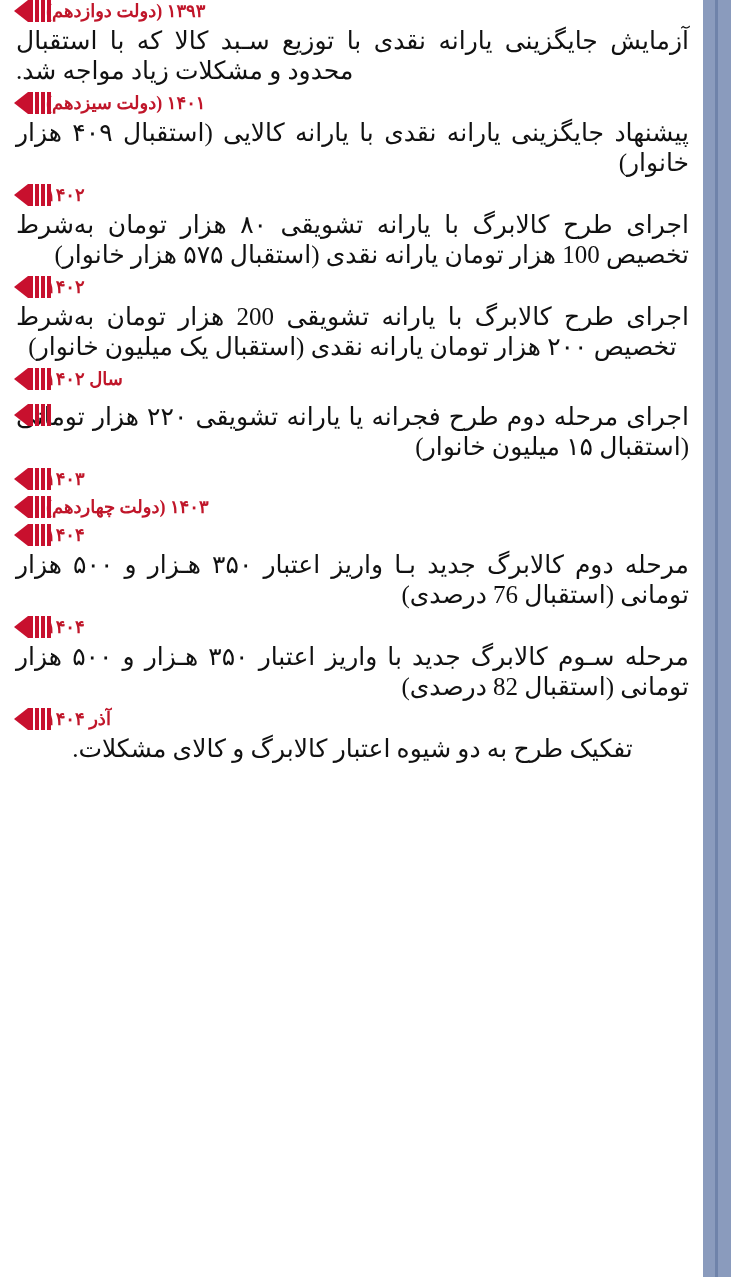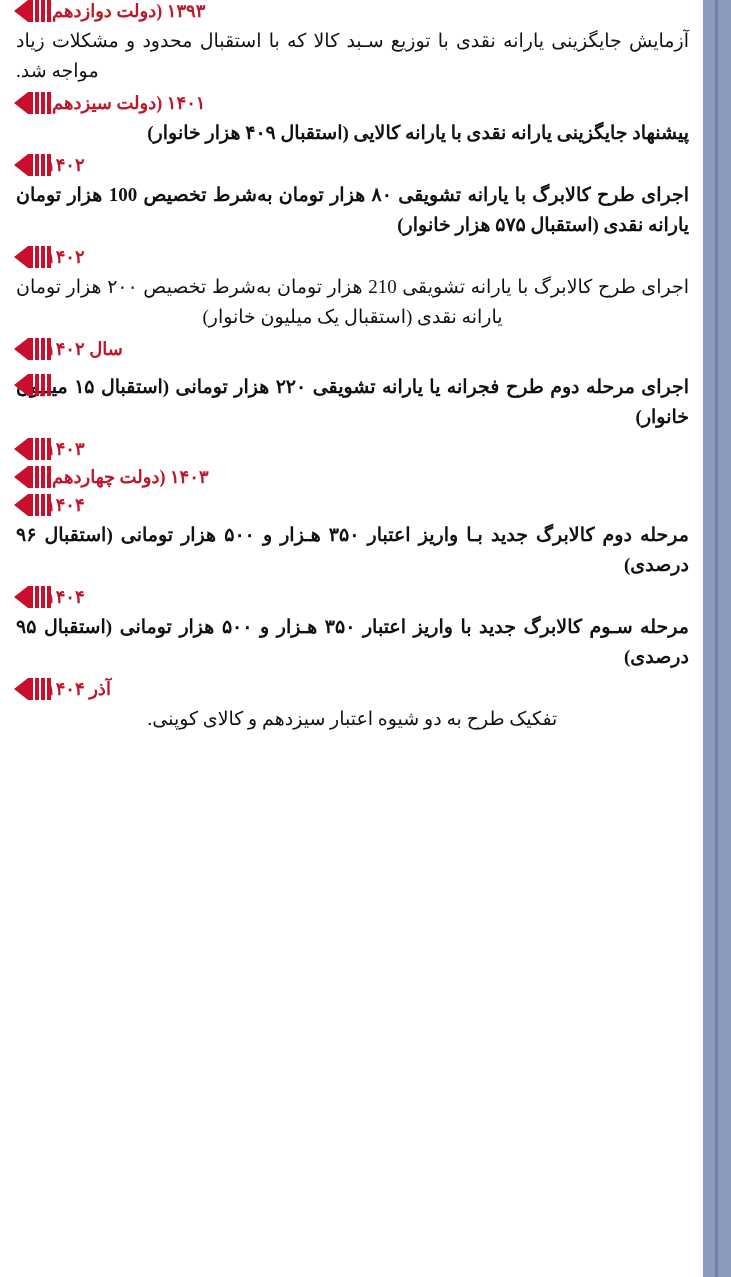--- a/index.html
+++ b/index.html
@@ -73,30 +73,30 @@
     color: #c0162a;
     font-weight: bold;
     font-size: 18px;
     line-height: 22px;
     white-space: nowrap;
     direction: rtl;
   }
 
   .entry-body {
     color: #111111;
-    font-size: 19px;
+    font-size: 25px;
     line-height: 30px;
     text-align: justify;
     text-align-last: left;
     direction: rtl;
     margin: 4px 0 0 0;
     padding: 0 0 0 2px;
   }
   .entry-body.center-last { text-align-last: center; }
-  .entry-body.right-last { text-align-last: right; font-weight: bold; }
+  .entry-body.right-last { text-align-last: right; }
 
   .spacer-sm { height: 6px; }
   .spacer-md { height: 14px; }
 </style>
 </head>
 <body>
 
 <div class="timeline-rail">
   <div class="timeline-rail-inner"></div>
 </div>
@@ -163,21 +163,21 @@
         <svg width="38" height="22" viewBox="0 0 38 22" xmlns="http://www.w3.org/2000/svg">
           <polygon points="0,11 14,0 14,22" fill="#c8102e"></polygon>
           <rect x="14" y="0" width="5" height="22" fill="#c8102e"></rect>
           <rect x="21" y="0" width="4" height="22" fill="#c8102e"></rect>
           <rect x="27" y="0" width="4" height="22" fill="#c8102e"></rect>
           <rect x="33" y="0" width="4" height="22" fill="#c8102e"></rect>
         </svg>
       </span>
       <span class="entry-title">۱۴۰۲</span>
     </div>
-    <p class="entry-body center-last">اجرای طرح کالابرگ با یارانه تشویقی 210 هزار تومان به‌شرط تخصیص ۲۰۰ هزار تومان یارانه نقدی (استقبال یک میلیون  خانوار)</p>
+    <p class="entry-body center-last">اجرای طرح کالابرگ با یارانه تشویقی 200 هزار تومان به‌شرط تخصیص ۲۰۰ هزار تومان یارانه نقدی (استقبال یک میلیون  خانوار)</p>
   </div>
 
   <div class="spacer-sm"></div>
 
   <div class="entry">
     <div class="entry-header">
       <span class="marker">
         <svg width="38" height="22" viewBox="0 0 38 22" xmlns="http://www.w3.org/2000/svg">
           <polygon points="0,11 14,0 14,22" fill="#c8102e"></polygon>
           <rect x="14" y="0" width="5" height="22" fill="#c8102e"></rect>
@@ -250,52 +250,52 @@
         <svg width="38" height="22" viewBox="0 0 38 22" xmlns="http://www.w3.org/2000/svg">
           <polygon points="0,11 14,0 14,22" fill="#c8102e"></polygon>
           <rect x="14" y="0" width="5" height="22" fill="#c8102e"></rect>
           <rect x="21" y="0" width="4" height="22" fill="#c8102e"></rect>
           <rect x="27" y="0" width="4" height="22" fill="#c8102e"></rect>
           <rect x="33" y="0" width="4" height="22" fill="#c8102e"></rect>
         </svg>
       </span>
       <span class="entry-title">۱۴۰۴</span>
     </div>
-    <p class="entry-body right-last">مرحله دوم کالابرگ جدید بـا واریز اعتبار ۳۵۰ هـزار و ۵۰۰ هزار تومانی (استقبال ۹۶ درصدی)</p>
+    <p class="entry-body right-last">مرحله دوم کالابرگ جدید بـا واریز اعتبار ۳۵۰ هـزار و ۵۰۰ هزار تومانی (استقبال 76 درصدی)</p>
   </div>
 
   <div class="spacer-sm"></div>
 
   <div class="entry">
     <div class="entry-header">
       <span class="marker">
         <svg width="38" height="22" viewBox="0 0 38 22" xmlns="http://www.w3.org/2000/svg">
           <polygon points="0,11 14,0 14,22" fill="#c8102e"></polygon>
           <rect x="14" y="0" width="5" height="22" fill="#c8102e"></rect>
           <rect x="21" y="0" width="4" height="22" fill="#c8102e"></rect>
           <rect x="27" y="0" width="4" height="22" fill="#c8102e"></rect>
           <rect x="33" y="0" width="4" height="22" fill="#c8102e"></rect>
         </svg>
       </span>
       <span class="entry-title">۱۴۰۴</span>
     </div>
-    <p class="entry-body right-last">مرحله سـوم کالابرگ جدید با واریز اعتبار ۳۵۰ هـزار و ۵۰۰ هزار تومانی (استقبال ۹۵ درصدی)</p>
+    <p class="entry-body right-last">مرحله سـوم کالابرگ جدید با واریز اعتبار ۳۵۰ هـزار و ۵۰۰ هزار تومانی (استقبال 82 درصدی)</p>
   </div>
 
   <div class="spacer-sm"></div>
 
   <div class="entry">
     <div class="entry-header">
       <span class="marker">
         <svg width="38" height="22" viewBox="0 0 38 22" xmlns="http://www.w3.org/2000/svg">
           <polygon points="0,11 14,0 14,22" fill="#c8102e"></polygon>
           <rect x="14" y="0" width="5" height="22" fill="#c8102e"></rect>
           <rect x="21" y="0" width="4" height="22" fill="#c8102e"></rect>
           <rect x="27" y="0" width="4" height="22" fill="#c8102e"></rect>
           <rect x="33" y="0" width="4" height="22" fill="#c8102e"></rect>
         </svg>
       </span>
       <span class="entry-title">آذر ۱۴۰۴</span>
     </div>
-    <p class="entry-body center-last">تفکیک طرح به دو شیوه اعتبار سیزدهم و کالای کوپنی.</p>
+    <p class="entry-body center-last">تفکیک طرح به دو شیوه اعتبار کالابرگ و کالای مشکلات.</p>
   </div>
 
 </div>
 
 </body></html>

